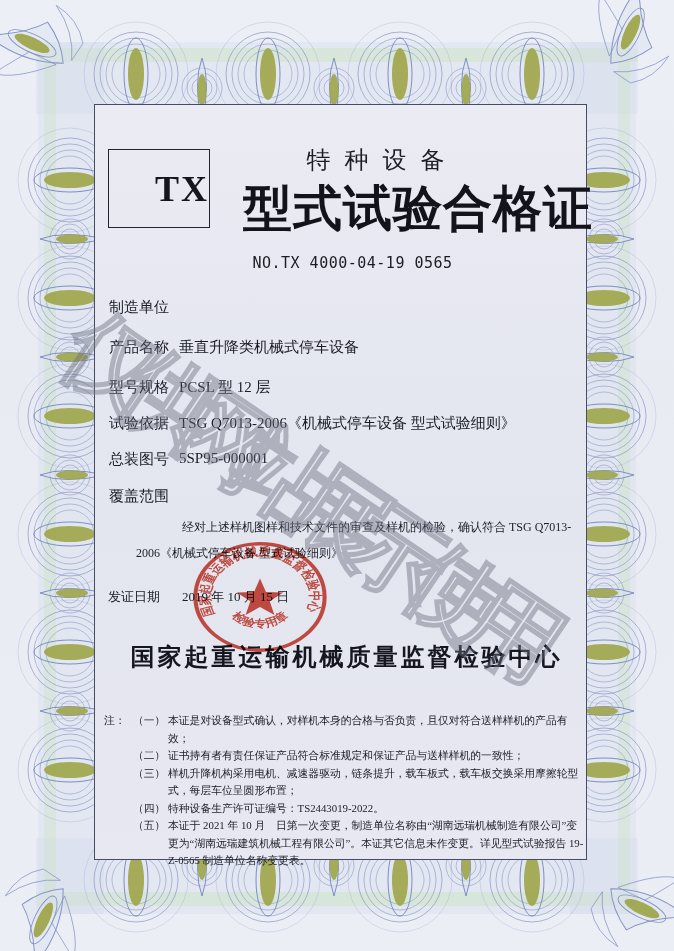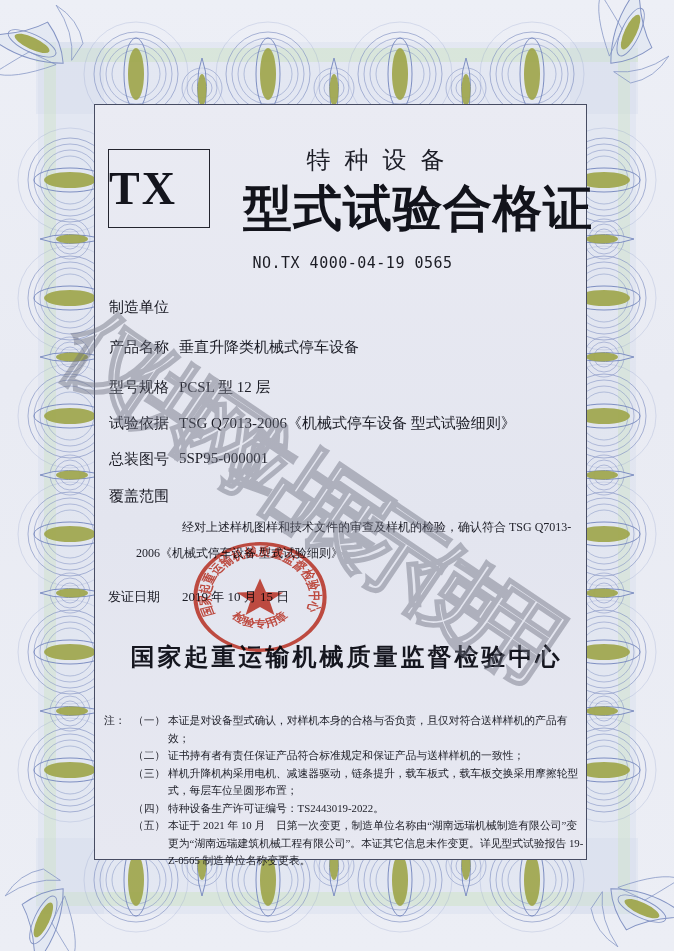--- a/index.html
+++ b/index.html
@@ -12,22 +12,22 @@
   }
   .border-art{position:absolute;left:0;top:0;z-index:1;}
   .inner-frame{
     position:absolute;left:94px;top:104px;width:491px;height:754px;
     border:1.5px solid #474c62;
     background:linear-gradient(180deg,#eaebf3 0%,#e3e5ef 55%,#e7e8f1 100%);
     z-index:2;
   }
   .tx-box{
     position:absolute;left:108px;top:149px;width:100px;height:77px;z-index:3;
-    border:1.5px solid #23242e;display:flex;align-items:center;justify-content:flex-start;
-    font-size:46px;font-weight:bold;letter-spacing:2px;color:#14151d;
+    border:1.5px solid #23242e;display:flex;align-items:center;justify-content:flex-end;
+    font-size:36px;font-weight:bold;letter-spacing:2px;color:#14151d;
   }
   .title-small{
     position:absolute;left:94px;top:144px;width:521px;z-index:3;
     text-align:center;padding-left:46px;box-sizing:border-box;
     font-size:24px;letter-spacing:4px;color:#1c1d26;
   }
   .title-large{
     position:absolute;left:94px;top:176px;width:590px;z-index:3;
     text-align:center;padding-left:58px;box-sizing:border-box;
     font-size:49px;font-weight:bold;letter-spacing:1px;color:#12131b;

